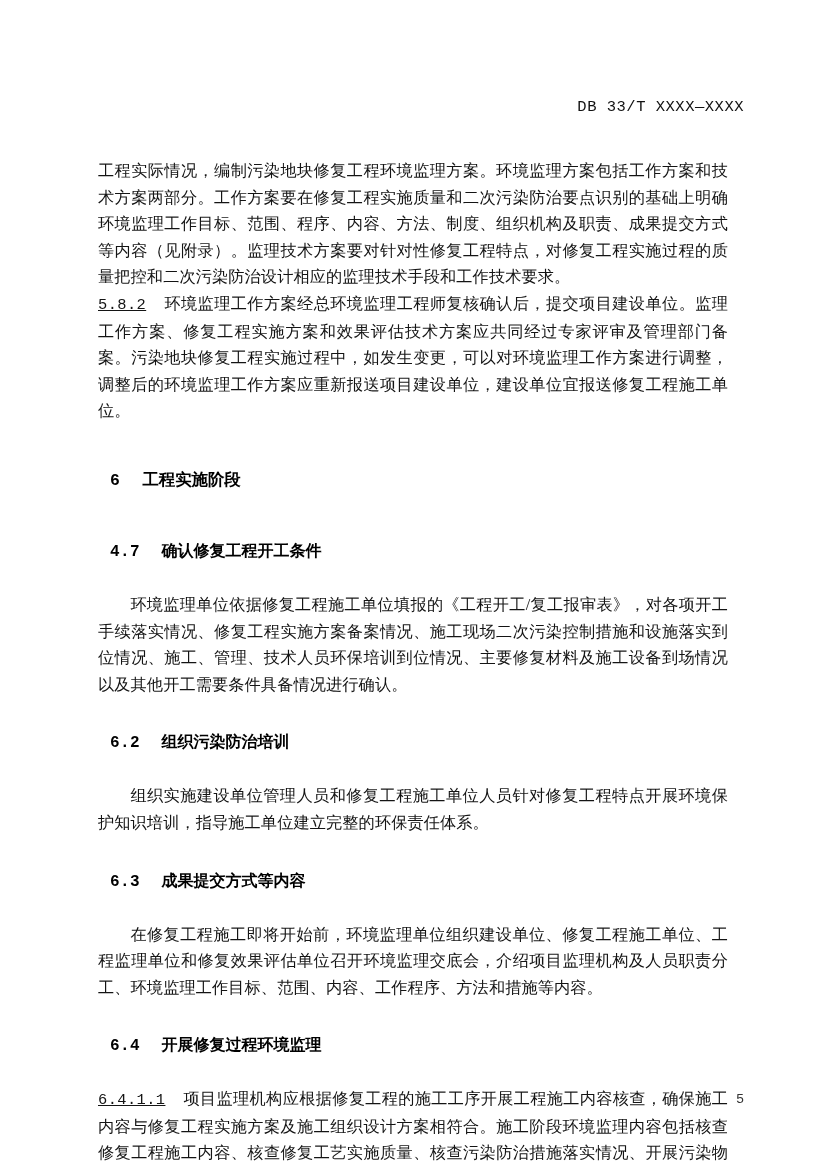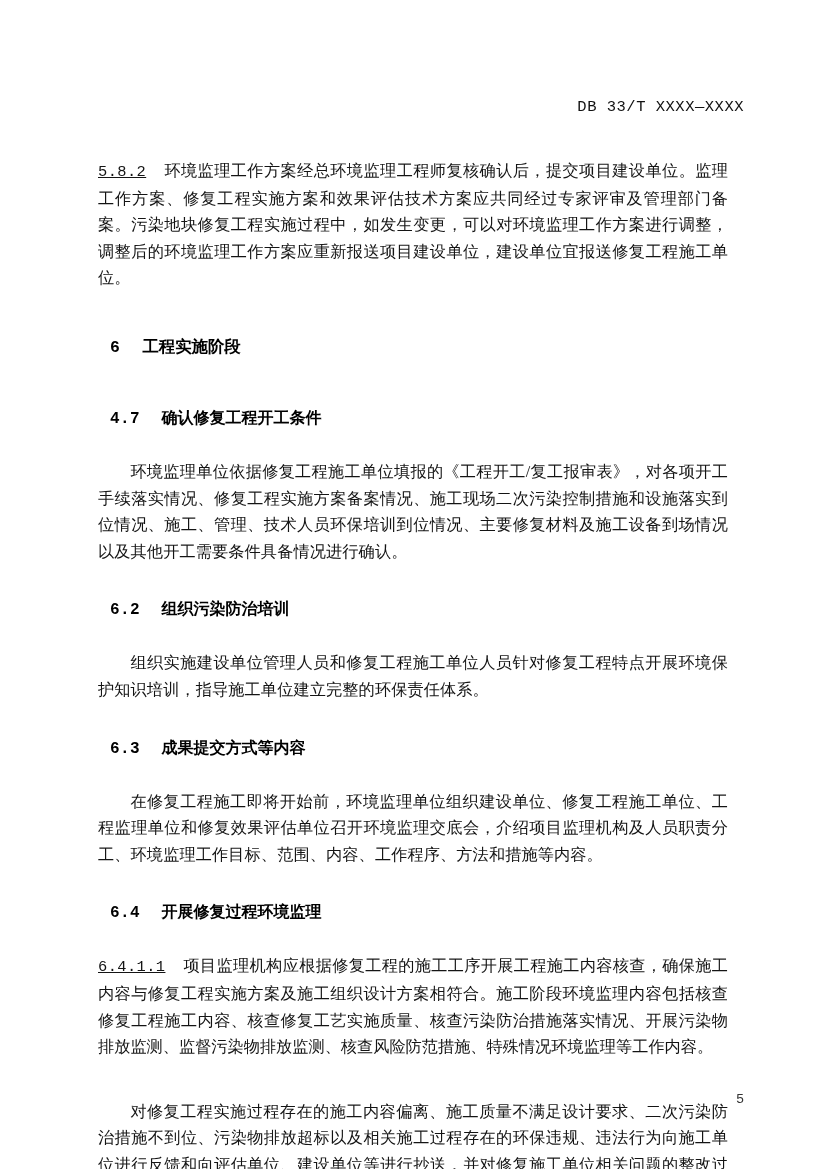--- a/index.html
+++ b/index.html
@@ -121,20 +121,21 @@
 <body>
 
 <div class="page">
 
   <div class="page-header">
     <span>DB 33/T XXXX—XXXX</span>
   </div>
 
   <div class="content">
 
+    <p class="para">工程实际情况，编制污染地块修复工程环境监理方案。环境监理方案包括工作方案和技术方案两部分。工作方案要在修复工程实施质量和二次污染防治要点识别的基础上明确环境监理工作目标、范围、程序、内容、方法、制度、组织机构及职责、成果提交方式等内容（见附录）。监理技术方案要对针对性修复工程特点，对修复工程实施过程的质量把控和二次污染防治设计相应的监理技术手段和工作技术要求。</p>
 
     <p class="clause-para"><span class="clause-no">5.8.2</span><span class="clause-gap"></span><span>环境监理工作方案经总环境监理工程师复核确认后，提交项目建设单位。监理工作方案、修复工程实施方案和效果评估技术方案应共同经过专家评审及管理部门备案。污染地块修复工程实施过程中，如发生变更，可以对环境监理工作方案进行调整，调整后的环境监理工作方案应重新报送项目建设单位，建设单位宜报送修复工程施工单位。</span></p>
 
     <div class="sp-before-h1"></div>
 
     <h1 class="h1"><span class="num">6</span><span class="h-gap"></span><span>工程实施阶段</span></h1>
 
     <div class="sp-after-h1"></div>
 
     <h2 class="h2"><span class="num">4.7</span><span class="h-gap"></span><span>确认修复工程开工条件</span></h2>

